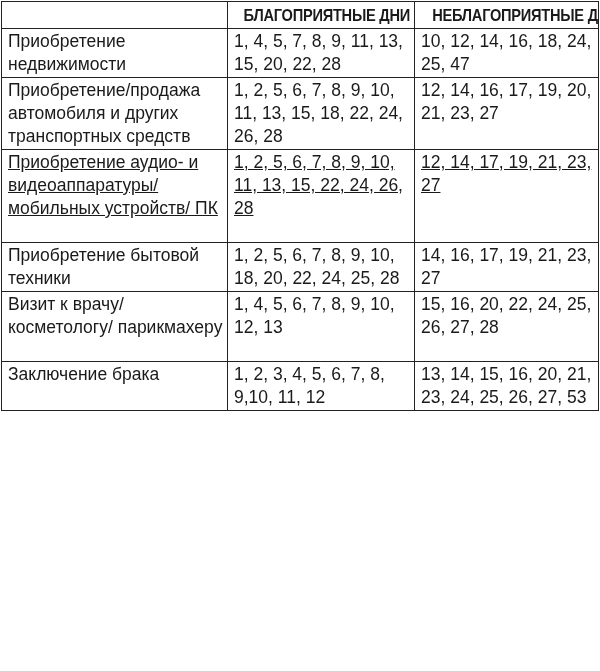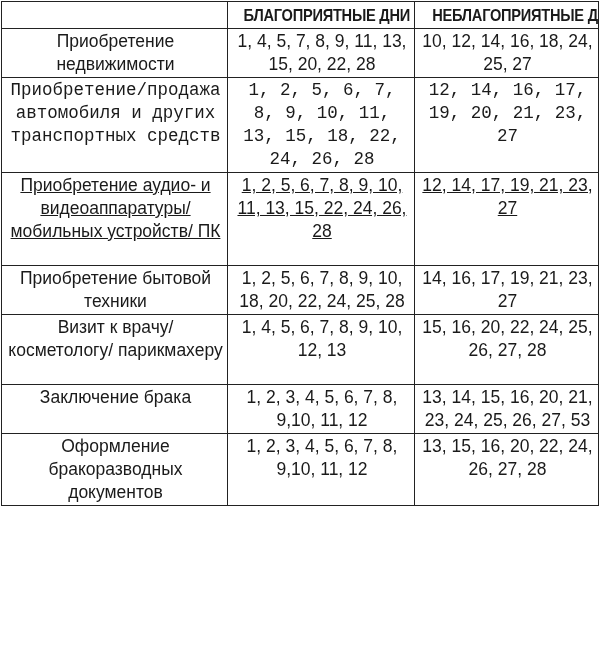--- a/index.html
+++ b/index.html
@@ -19,21 +19,21 @@
       top: 1px;
       width: 597px;
       border-collapse: collapse;
       table-layout: fixed;
       font-family: "Liberation Sans", "DejaVu Sans", sans-serif;
       color: #1a1a1a;
     }
     table.days-table td, table.days-table th {
       border: 1.5px solid #222222;
       vertical-align: top;
-      text-align: center;
+      text-align: left;
       padding: 1px 4px 1px 6px;
       font-size: 17.5px;
       line-height: 23px;
       font-weight: normal;
       overflow: hidden;
     }
     table.days-table th {
       font-family: "Liberation Sans", "DejaVu Sans", sans-serif;
       font-weight: bold;
       font-size: 17px;
@@ -46,21 +46,21 @@
     }
     th .cond {
       display: inline-block;
       transform: scaleX(0.86);
       white-space: nowrap;
     }
     col.c-activity { width: 226px; }
     col.c-good { width: 187px; }
     col.c-bad { width: 184px; }
     tr.r1 td { height: 44px; }
-    tr.r2 td { height: 64px; font-family: Liberation Mono, monospace; }
+    tr.r2 td { height: 64px; }
     tr.r3 td { height: 90px; text-decoration: underline; }
     tr.r4 td { height: 45px; margin-top: 16px; }
     tr.r5 td { height: 44px; }
     tr.r6 td { height: 89px; }
     tr.r7 td { height: 45px; }
     tr.r8 td { height: 67px; }
     tr.r9 td { height: 45px; }
     tr.r10 td { height: 66px; }
     .cell-text {
       display: block;
@@ -84,21 +84,21 @@
   </thead>
   <tbody>
     <tr class="r1">
       <td>
           <span class="cell-text">Приобретение недвижимости</span>
         </td>
       <td>
           <span class="cell-text">1, 4, 5, 7, 8, 9, 11, 13, 15, 20, 22, 28</span>
         </td>
       <td>
-          <span class="cell-text">10, 12, 14, 16, 18, 24, 25, 27</span>
+          <span class="cell-text">10, 12, 14, 16, 18, 24, 25, 47</span>
         </td>
     </tr>
     <tr class="r2">
       <td>
           <span class="cell-text">Приобретение/продажа автомобиля и других транспортных средств</span>
         </td>
       <td>
           <span class="cell-text">1, 2, 5, 6, 7, 8, 9, 10, 11, 13, 15, 18, 22, 24, 26, 28</span>
         </td>
       <td>
@@ -142,25 +142,14 @@
       <td>
           <span class="cell-text">Заключение брака</span>
         </td>
       <td>
           <span class="cell-text">1, 2, 3, 4, 5, 6, 7, 8, 9,10, 11, 12</span>
         </td>
       <td>
           <span class="cell-text">13, 14, 15, 16, 20, 21, 23, 24, 25, 26, 27, 53</span>
         </td>
     </tr>
-    <tr class="r10">
-      <td>
-          <span class="cell-text">Оформление бракоразводных документов</span>
-        </td>
-      <td>
-          <span class="cell-text">1, 2, 3, 4, 5, 6, 7, 8, 9,10, 11, 12</span>
-        </td>
-      <td>
-          <span class="cell-text">13, 15, 16, 20, 22, 24, 26, 27, 28</span>
-        </td>
-    </tr>
   </tbody>
 </table>
 
 </body></html>

